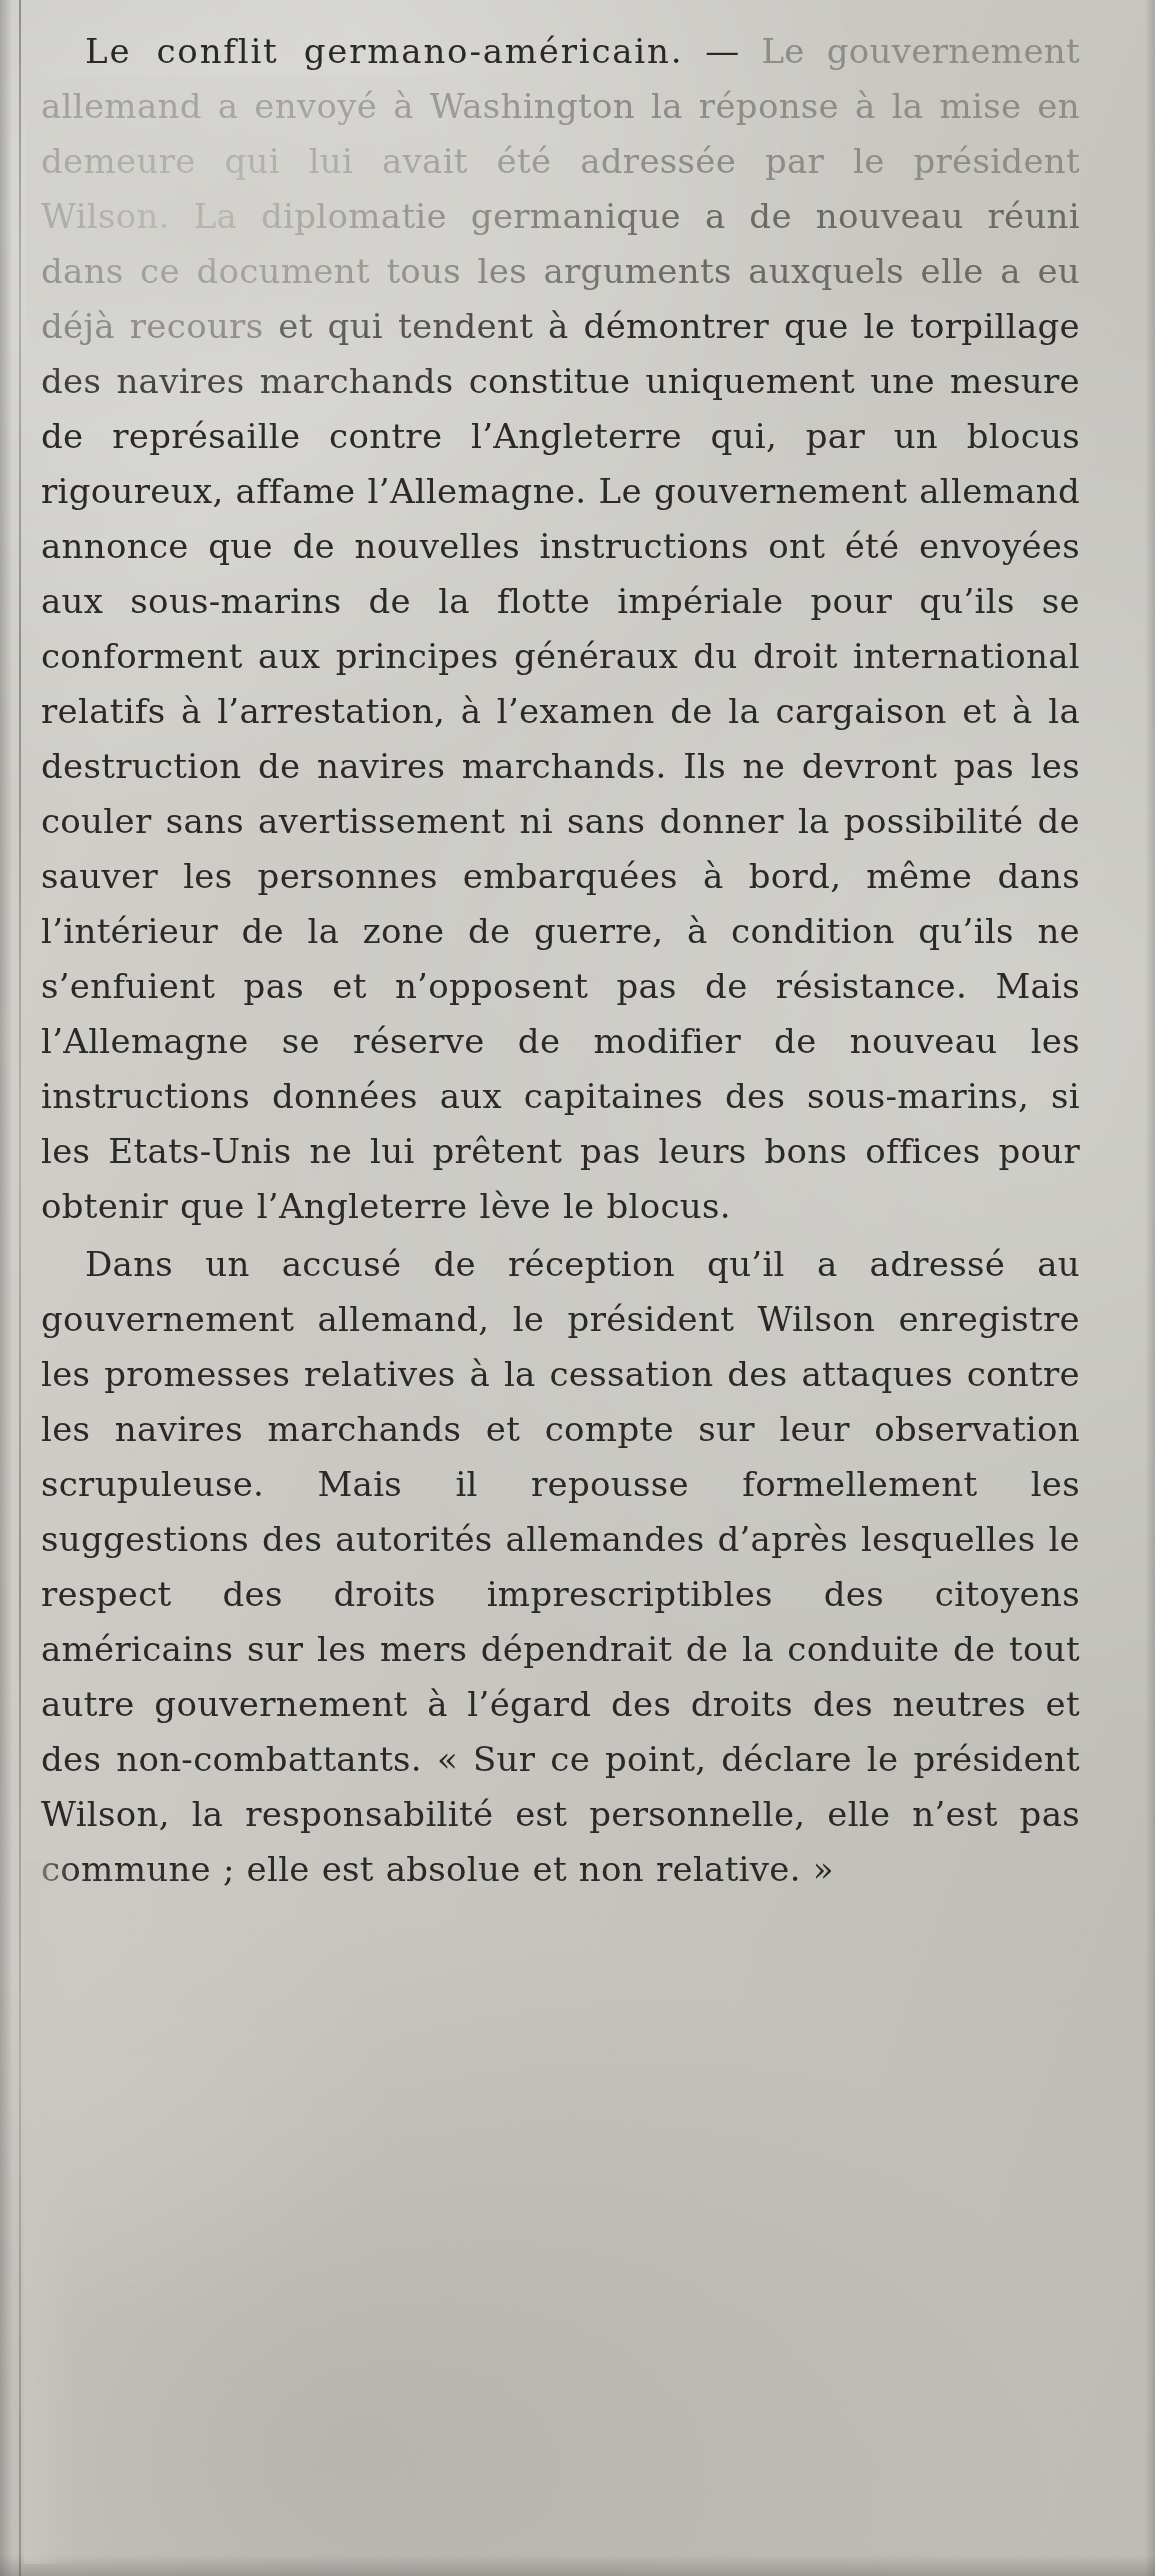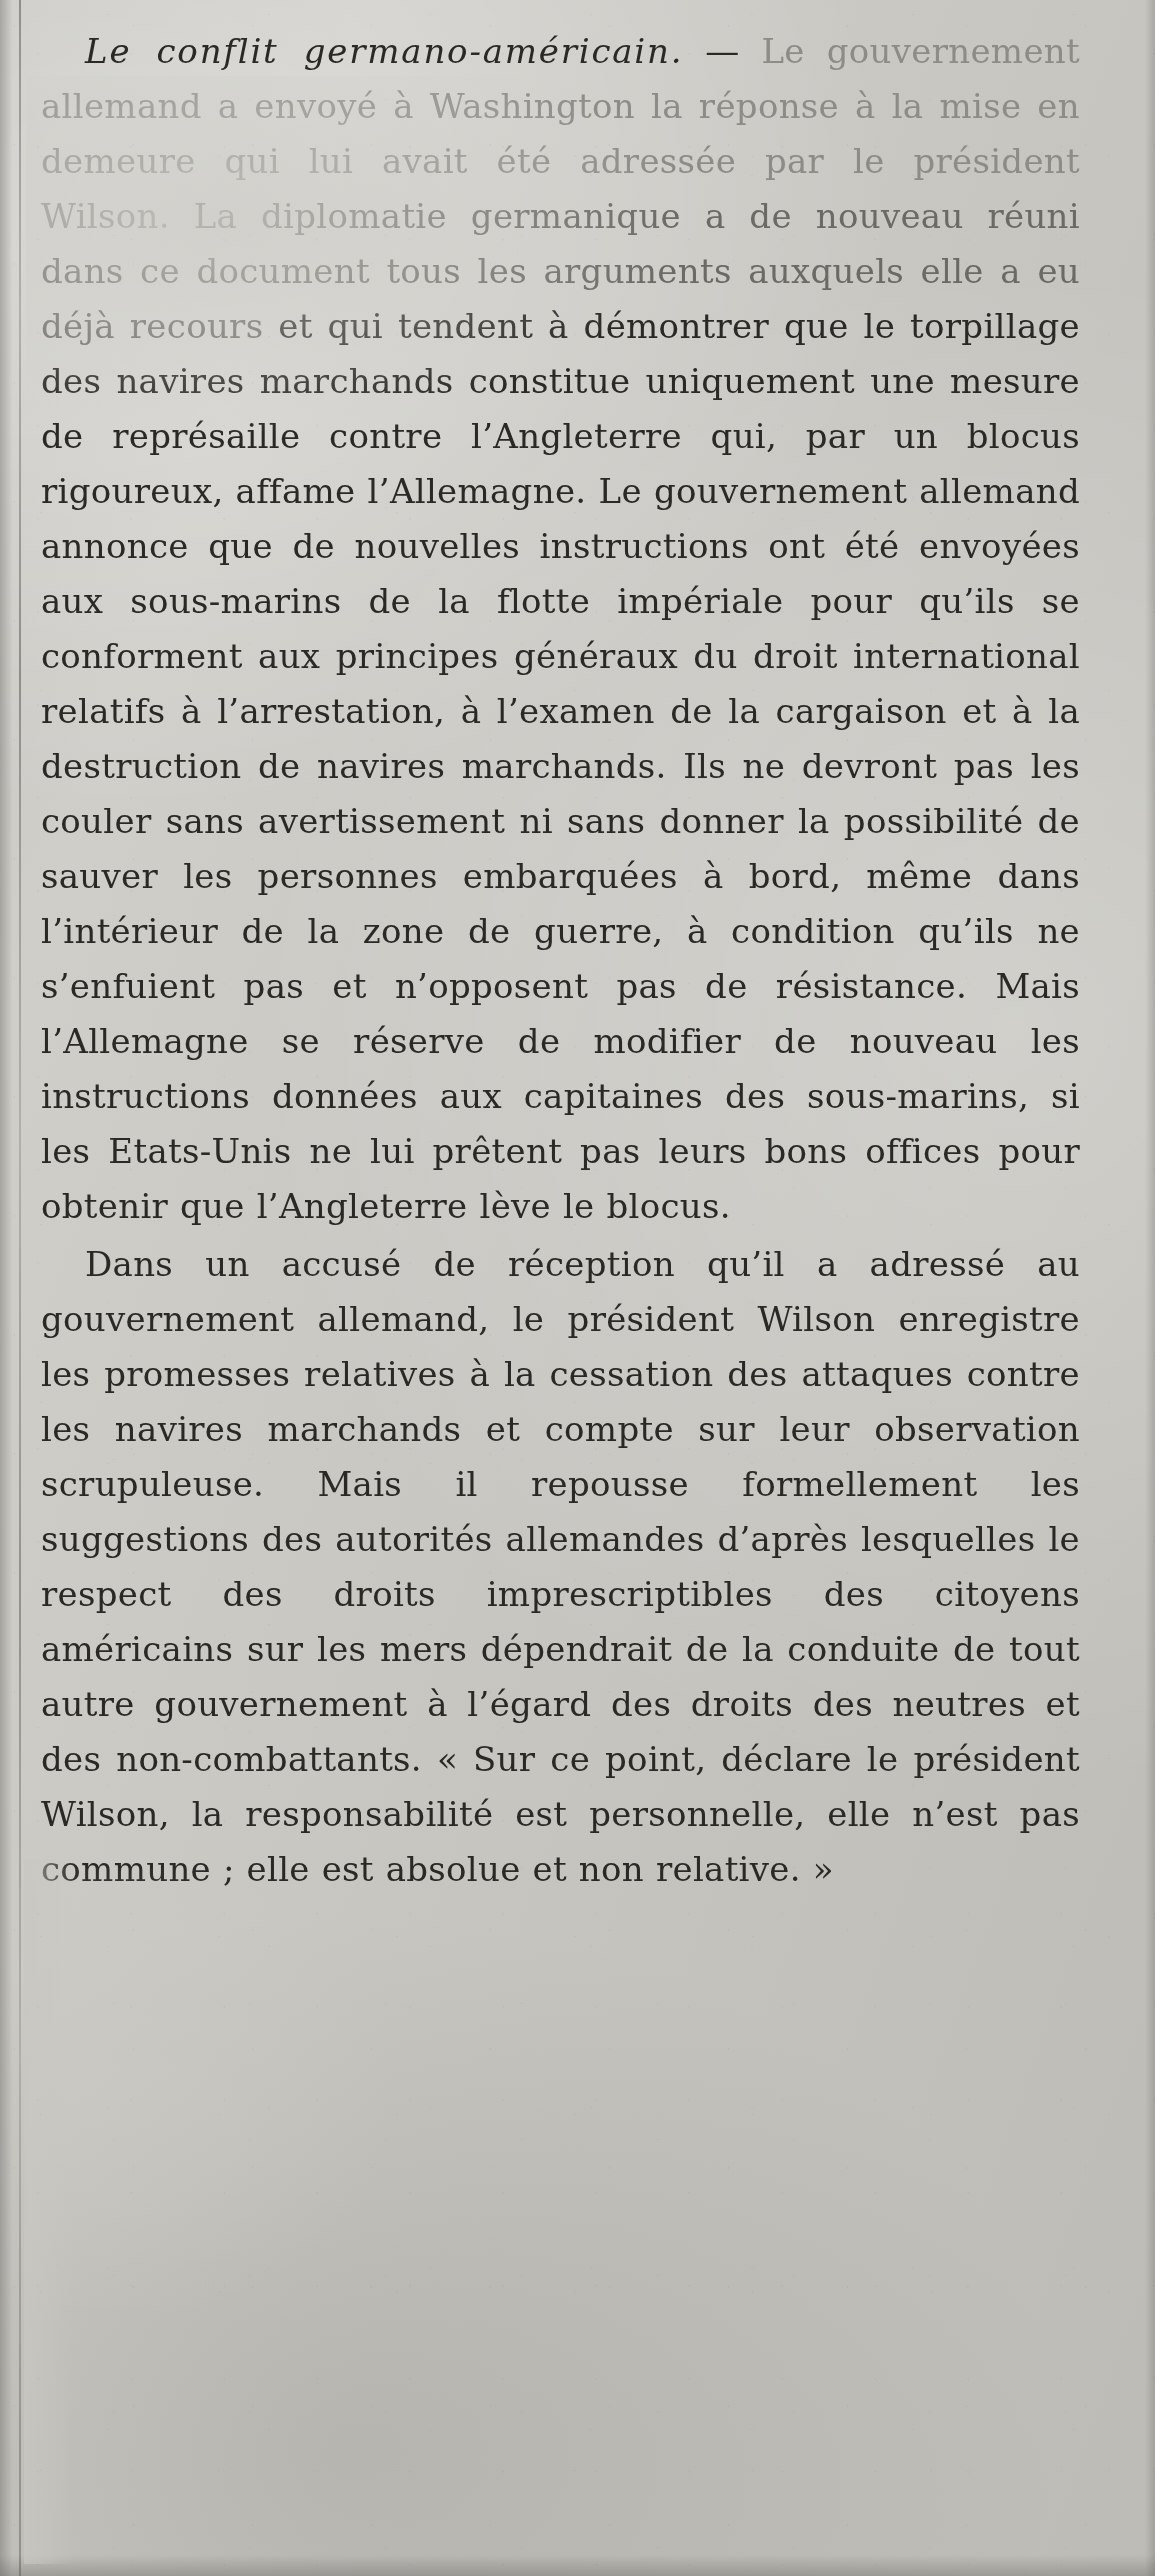--- a/index.html
+++ b/index.html
@@ -96,21 +96,20 @@
     line-height: 55px;
     letter-spacing: 0.3px;
     word-spacing: 0.8px;
     font-weight: 400;
     text-rendering: optimizeLegibility;
   }
   .para.first { text-indent: 44px; }
   .para.second { text-indent: 44px; }
 
   .lede {
-    font-style: italic;
     letter-spacing: 1.8px;
     word-spacing: 2.5px;
   }
   .dash { font-style: normal; letter-spacing: 0; }
 
   
   .ink-light { color: #8d8c87; }
   .ink-mid { color: #6b6a65; }
 
   

